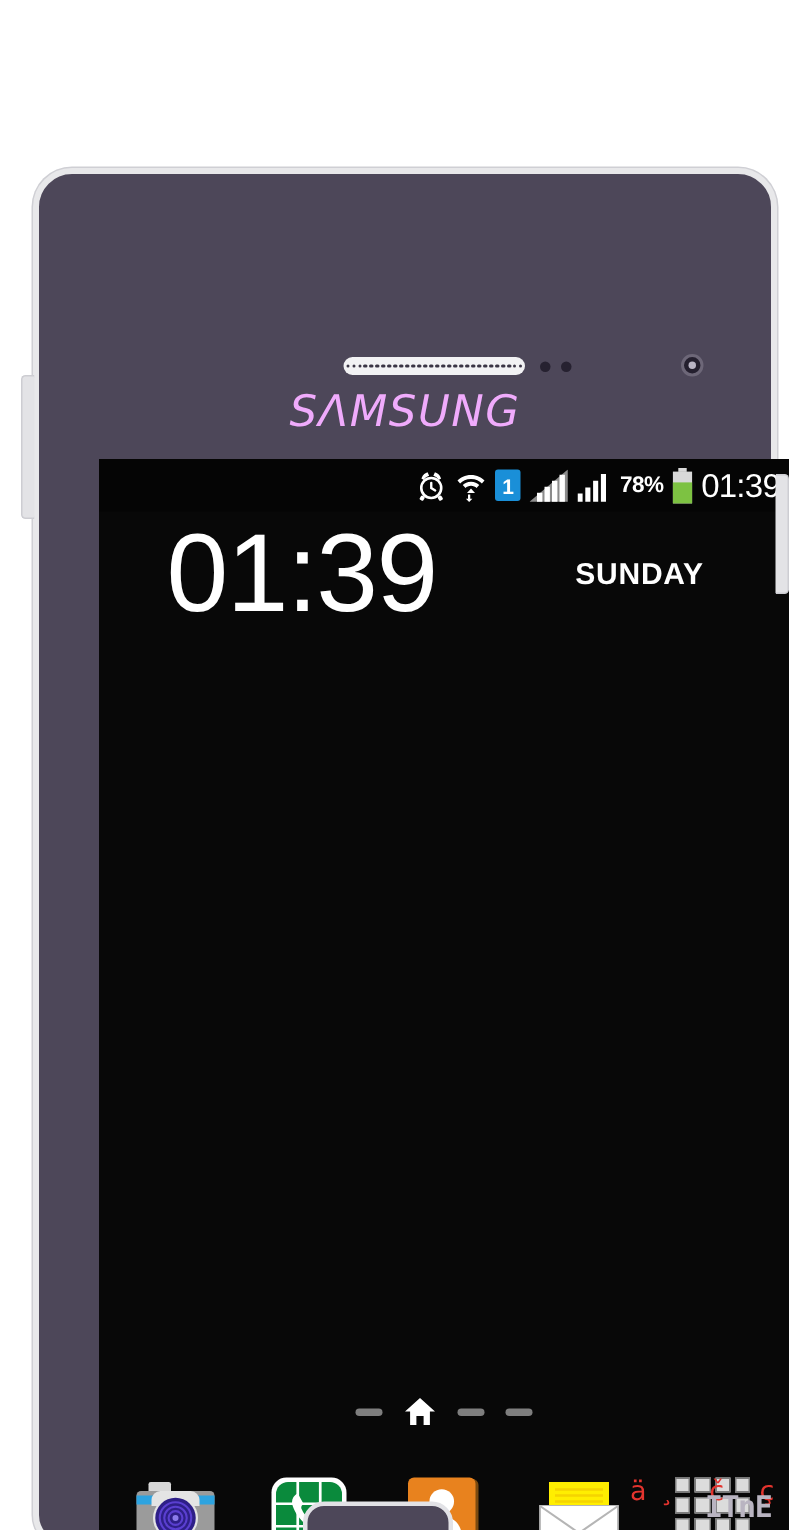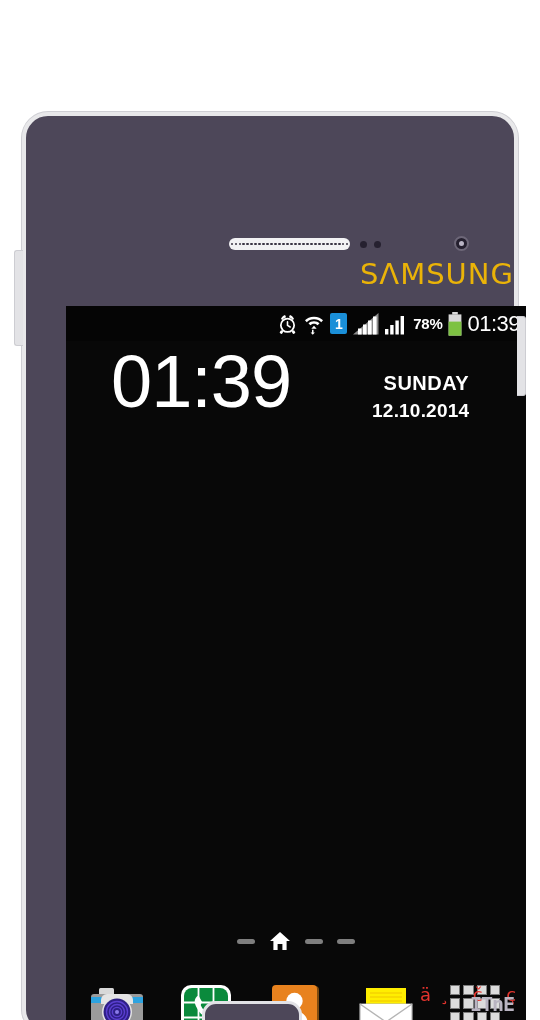--- a/index.html
+++ b/index.html
@@ -66,27 +66,28 @@
     background:#241f2e;
     border:2px solid #6d6778;
   }
   #front-camera-icon::after{
     content:""; position:absolute;
     left:3px; top:3px; width:5px; height:5px;
     border-radius:50%; background:#b9b4c4;
   }
   #brand-logo{
     position:absolute; left:0; right:0; top:144px;
-    text-align:right;
-    color:#eab308;
+    text-align:center;
+    color:#f0abfc;
     font-size:29px;
     letter-spacing:1px;
     font-weight:400;
     font-family:"DejaVu Sans", sans-serif;
     line-height:1;
+    font-style:italic;
   }
 
   
   #home-button{
     position:absolute; left:202px; top:1001px;
     width:100px; height:46px;
     border:3px solid #e2e2e6;
     border-radius:14px;
     background:#4d4759;
   }
@@ -312,21 +313,20 @@
         <rect x="0.6" y="9.6" width="12.8" height="14" fill="#7dc242"></rect>
       </svg>
 
       <div id="status-clock">01:39</div>
     </div>
 
     <div id="clock-widget">
       <div id="clock-time">01:39</div>
       <div id="clock-date-block">
         <div id="clock-weekday">SUNDAY</div>
-        <div id="clock-date">12.10.2014</div>
       </div>
     </div>
 
     <div id="page-indicator">
       <div class="page-dash"></div>
       <svg id="page-home-icon" viewBox="0 0 22 20">
         <path d="M11 1 L21 10 L17.6 10 L17.6 19 L13.4 19 L13.4 13 L8.6 13 L8.6 19 L4.4 19 L4.4 10 L1 10 Z" fill="#ffffff"></path>
       </svg>
       <div class="page-dash"></div>
       <div class="page-dash"></div>

